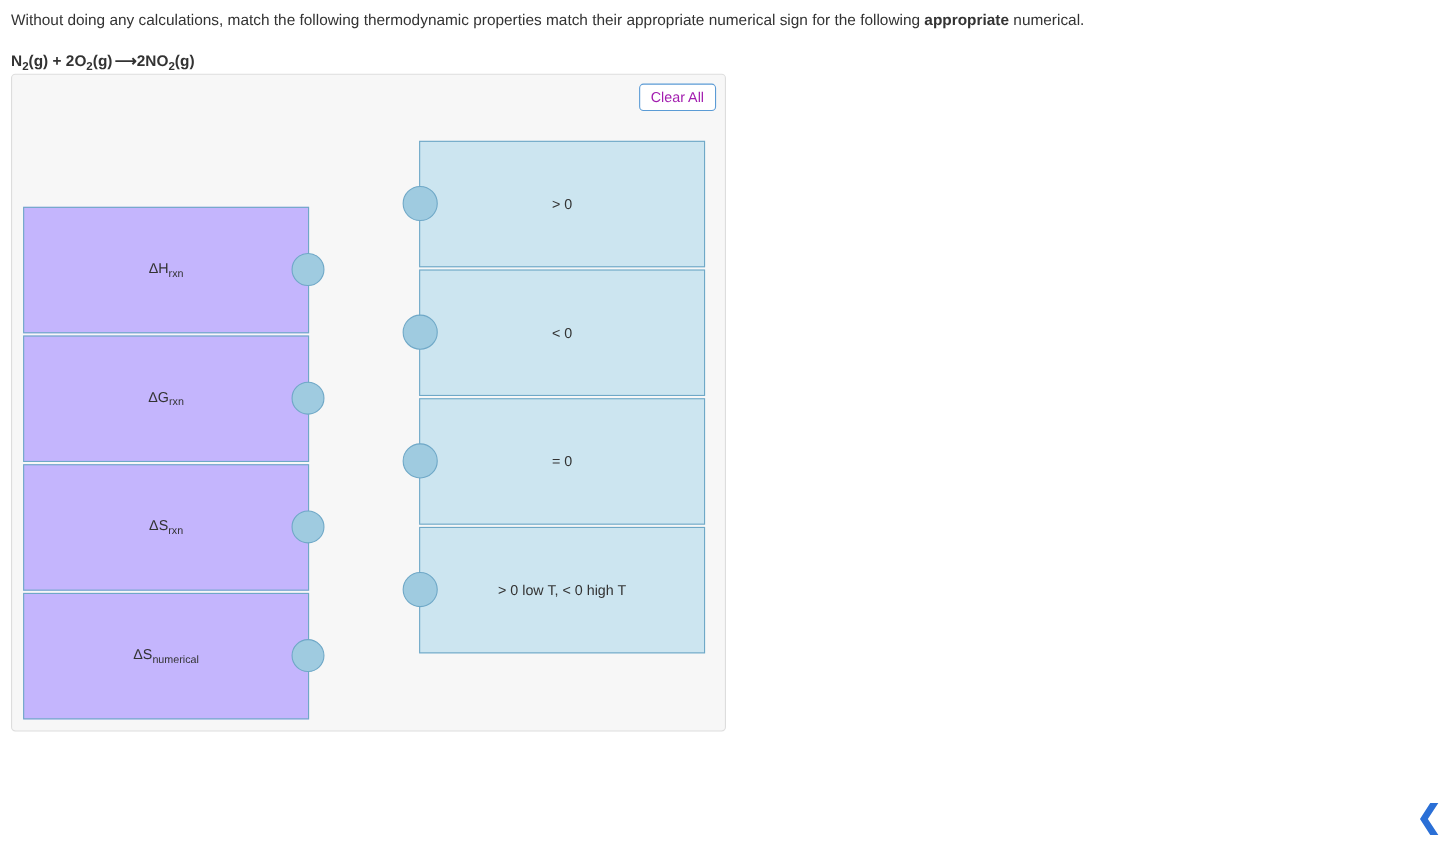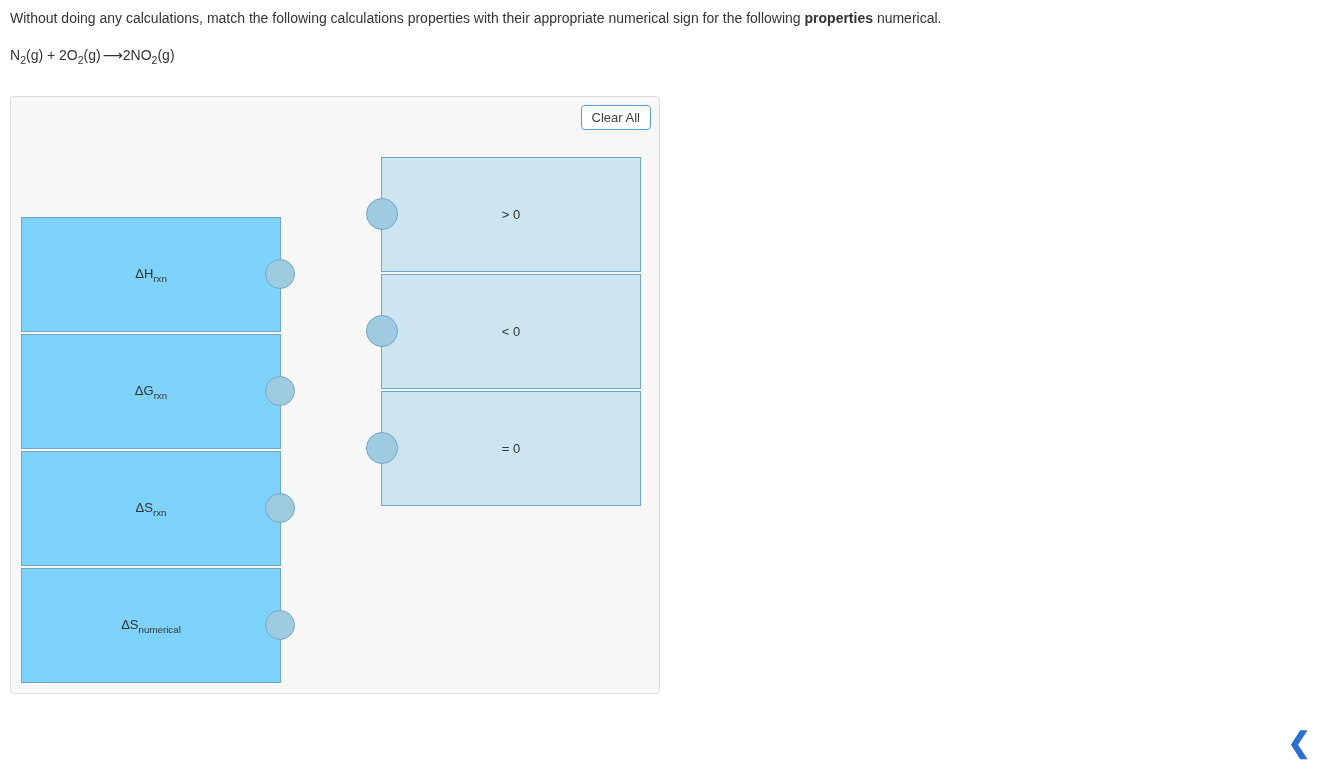--- a/index.html
+++ b/index.html
@@ -6,51 +6,51 @@
   body {
     margin: 0;
     padding: 8px 10px;
     font-family: Verdana, Geneva, sans-serif;
     font-size: 14px;
     color: #333;
     background: #fff;
     width: 1323px;
   }
   .question-text { line-height: 1.5; margin-bottom: 18px; }
-  .equation { font-weight: normal; margin-bottom: 30px; }
+  .equation { font-weight: bold; }
   sub { font-size: 0.75em; vertical-align: sub; }
   .arrow { display:inline-block; position:relative; padding-left:2px; }
 
   .panel {
     border: 1px solid #ddd;
     background: #f7f7f7;
     width: 650px;
     padding: 10px 10px 10px 10px;
     position: relative;
     border-radius: 4px;
   }
   .clear-all {
     position: absolute;
     top: 8px;
     right: 8px;
     background: #fff;
     border: 1px solid #5b9bd5;
-    color: #404040;
+    color: #a21caf;
     padding: 4px 10px;
     font-size: 13px;
     border-radius: 4px;
     cursor: pointer;
     text-align: center;
   }
   .cols { display: flex; gap: 100px; align-items: flex-start; padding-top: 50px;}
   .left-col { display: flex; flex-direction: column; gap: 2px; margin-top: 60px; }
   .right-col { display: flex; flex-direction: column; gap: 2px; }
 
   .tile {
-    background: #7dd3fc;
+    background: #c4b5fd;
     border: 1px solid #6fa8c7;
     width: 260px;
     height: 115px;
     display: flex;
     align-items: center;
     justify-content: center;
     position: relative;
     font-size: 13px;
     text-align: center;
     color: #333;
@@ -88,21 +88,21 @@
     color: #2a6fd6;
     font-size: 28px;
     font-weight: bold;
     line-height: 1;
   }
 </style>
 </head>
 <body>
 
 <div class="question-text">
-  <span>Without doing any calculations, match the following calculations properties with their appropriate numerical sign for the following </span><b>properties</b><span> numerical.</span>
+  <span>Without doing any calculations, match the following thermodynamic properties match their appropriate numerical sign for the following </span><b>appropriate</b><span> numerical.</span>
 </div>
 
 <div class="equation">
   <span>N</span><sub>2</sub><span>(g)</span><span> + </span><span>2</span><span>O</span><sub>2</sub><span>(g)</span><span class="arrow">⟶</span><span>2</span><span>NO</span><sub>2</sub><span>(g)</span>
 </div>
 
 <div class="panel">
   <button class="clear-all">Clear All</button>
 
   <div class="cols">
@@ -148,19 +148,23 @@
       <div class="tile right">
         <span class="slot"></span>
         <span>&lt; 0</span>
       </div>
 
       <div class="tile right">
         <span class="slot"></span>
         <span>= 0</span>
       </div>
 
+      <div class="tile right">
+        <span class="slot"></span>
+        <span>&gt; 0 low T, &lt; 0 high T</span>
+      </div>
 
 
     </div>
   </div>
 </div>
 
 <div class="chev">❮</div>
 
 </body></html>

